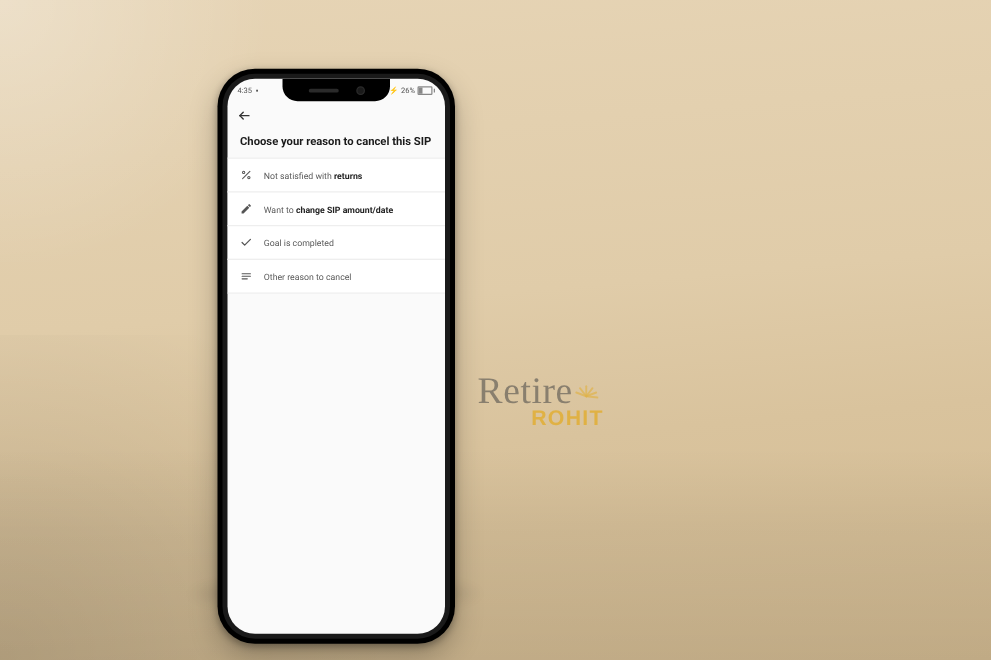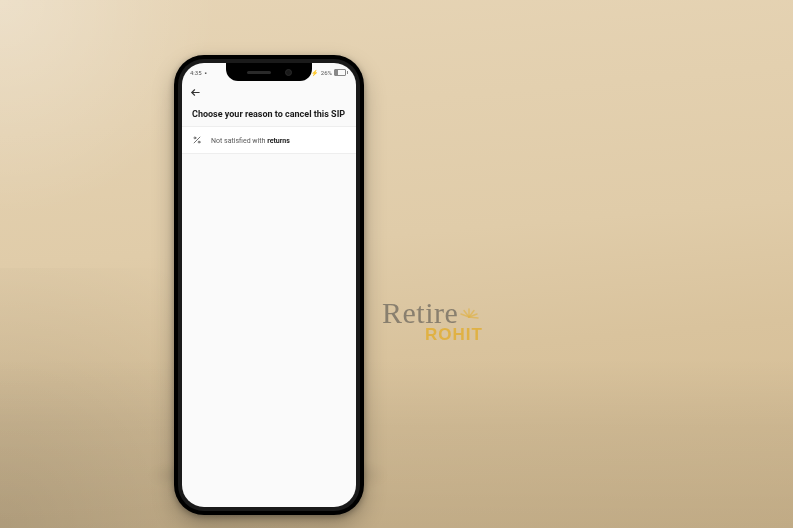--- a/index.html
+++ b/index.html
@@ -93,22 +93,48 @@
             <svg viewBox="0 0 24 24" fill="none" stroke="#555" stroke-width="2" stroke-linecap="round">
                 <line x1="19" y1="5" x2="5" y2="19"></line>
                 <circle cx="7" cy="7" r="2.2"></circle>
                 <circle cx="17" cy="17" r="2.2"></circle>
               </svg>
           </span>
           <span class="label"><span>Not satisfied with </span><b>returns</b><span></span></span>
         </div>
 
 
+        <div class="row">
+          <span class="ic">
+            <svg viewBox="0 0 24 24" fill="#555">
+                <path d="M3 17.25V21h3.75L17.81 9.94l-3.75-3.75L3 17.25zM20.71 7.04a1 1 0 0 0 0-1.41l-2.34-2.34a1 1 0 0 0-1.41 0l-1.83 1.83 3.75 3.75 1.83-1.83z"></path>
+              </svg>
+          </span>
+          <span class="label"><span>Want to </span><b>change SIP amount/date</b><span></span></span>
+        </div>
 
+        <div class="row">
+          <span class="ic">
+            <svg viewBox="0 0 24 24" fill="none" stroke="#555" stroke-width="2.4" stroke-linecap="round" stroke-linejoin="round">
+                <polyline points="20 6 9 17 4 12"></polyline>
+              </svg>
+          </span>
+          <span class="label"><span>Goal is completed</span><b></b><span></span></span>
+        </div>
 
+        <div class="row">
+          <span class="ic">
+            <svg viewBox="0 0 24 24" fill="none" stroke="#555" stroke-width="2" stroke-linecap="round">
+                <line x1="4" y1="7" x2="20" y2="7"></line>
+                <line x1="4" y1="12" x2="20" y2="12"></line>
+                <line x1="4" y1="17" x2="14" y2="17"></line>
+              </svg>
+          </span>
+          <span class="label"><span>Other reason to cancel</span><b></b><span></span></span>
+        </div>
 
       </div>
     </div>
   </div>
 
   <div class="brand">
     <span class="brand-retire">Retire</span>
   </div>
   <svg class="sun" viewBox="0 0 40 40">
     <g stroke="rgba(226,170,30,0.7)" stroke-width="3" stroke-linecap="round">

